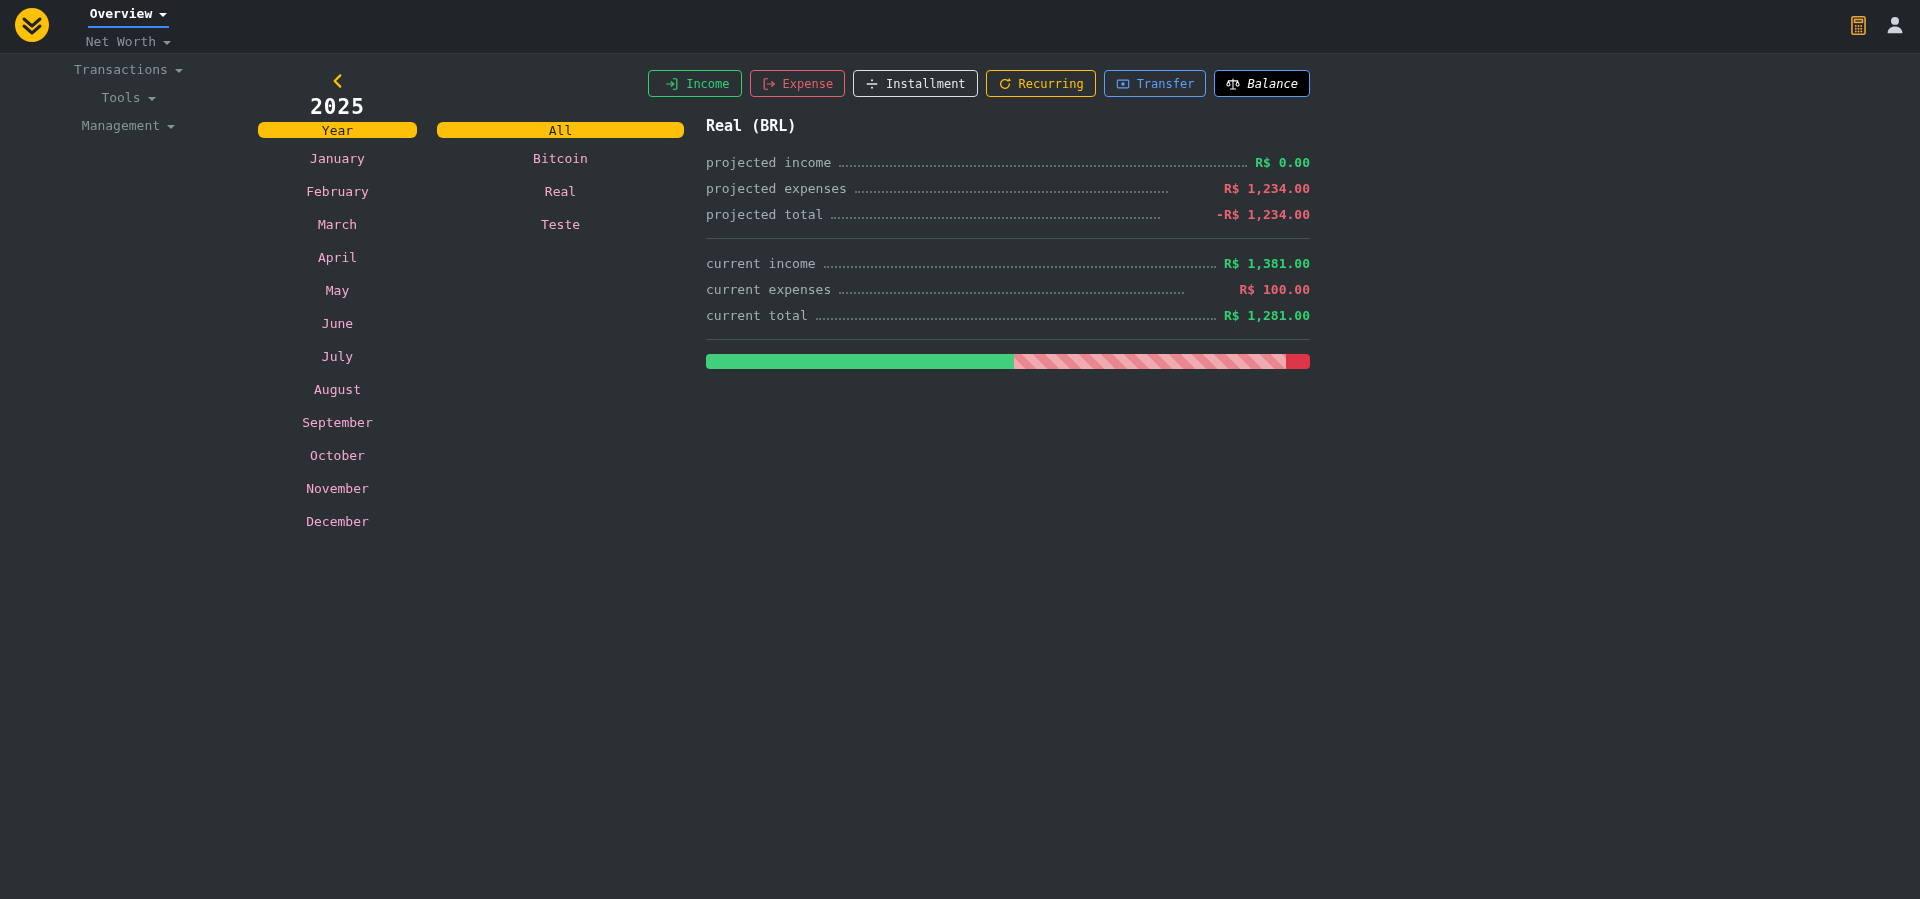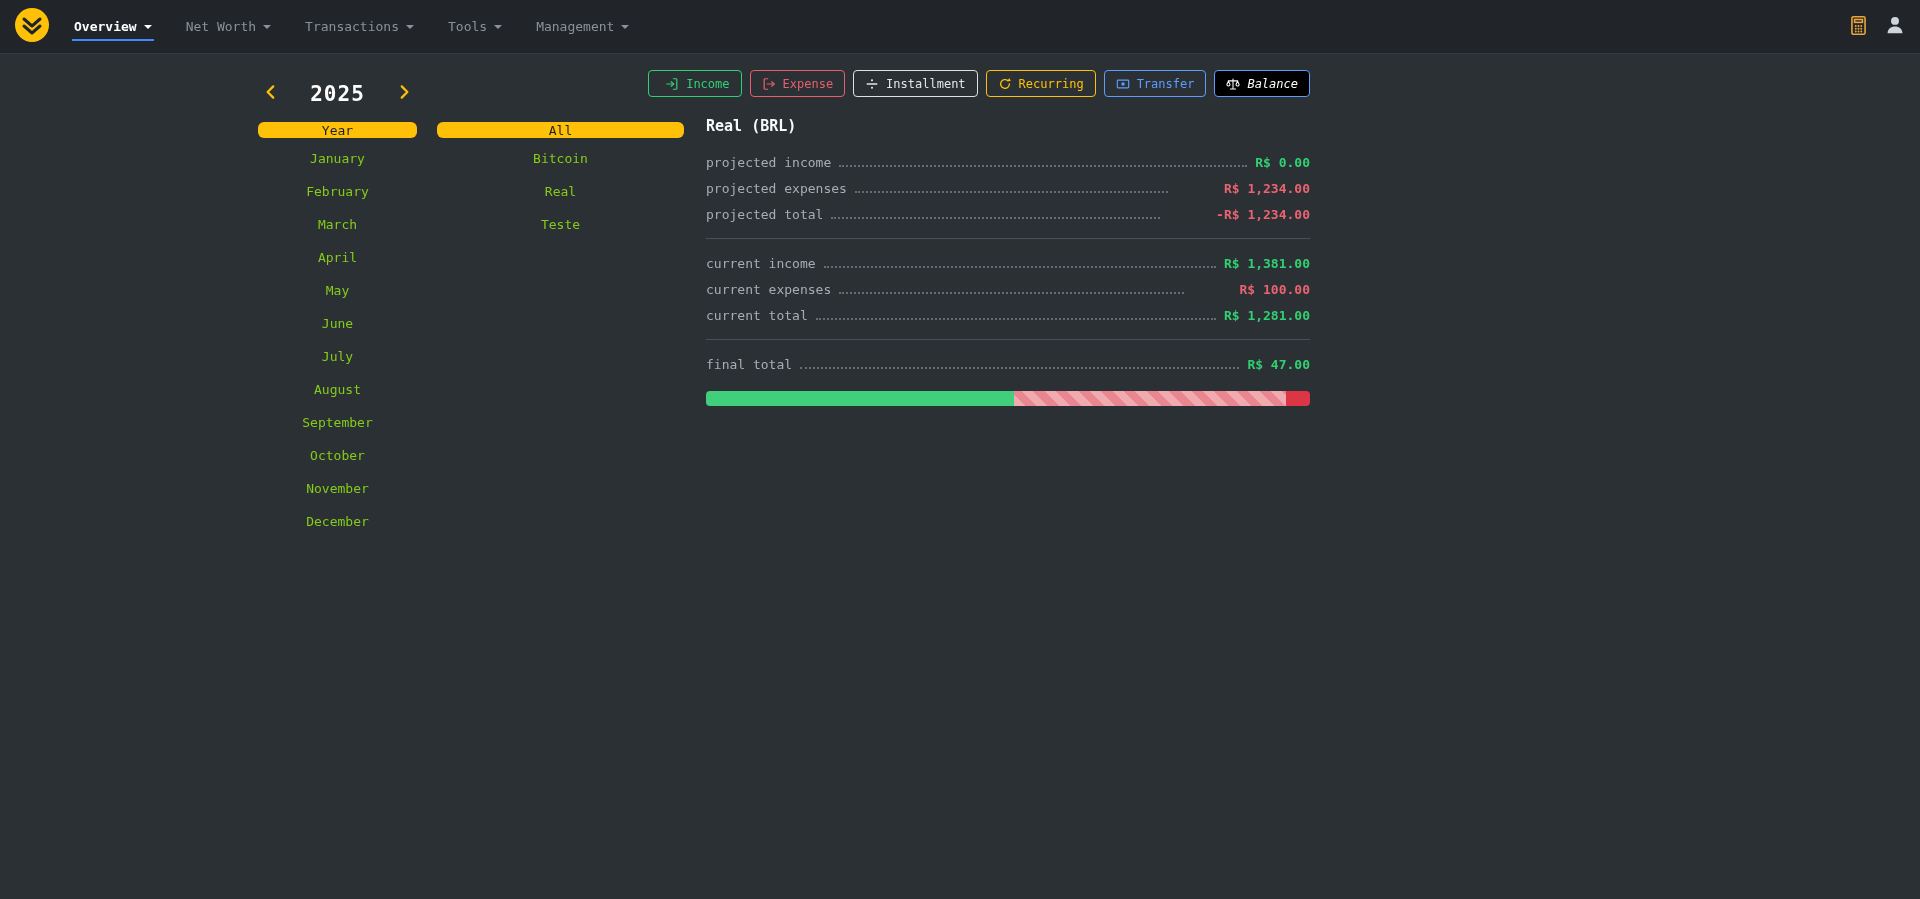--- a/index.html
+++ b/index.html
@@ -16,21 +16,21 @@
   
   .navbar {
     height: 54px;
     background: #212529;
     border-bottom: 1px solid #343a40;
     display: flex;
     align-items: center;
     padding: 0 14px;
   }
   .brand { display: flex; align-items: center; margin-right: 22px; cursor: pointer; }
-  .nav-items { display: flex; align-items: center; height: 100%; }
+  .nav-items { display: flex; align-items: center; height: 100%; flex-direction: column; }
   .nav-link {
     display: inline-flex; align-items: center; gap: 7px;
     margin-right: 30px; font-size: 13px; color: #8a9199;
     text-decoration: none; cursor: pointer;
     padding: 6px 2px 5px; border-bottom: 2px solid transparent;
   }
   .nav-link.active { color: #ffffff; font-weight: bold; border-bottom-color: #3d8bfd; }
   .caret {
     width: 0; height: 0; display: inline-block;
     border-left: 4px solid transparent; border-right: 4px solid transparent;
@@ -39,31 +39,31 @@
   .nav-right { margin-left: auto; display: flex; align-items: center; gap: 15px; }
   .icon-btn { background: none; border: none; padding: 0; cursor: pointer; display: flex; align-items: center; }
 
   
   main { display: flex; padding: 16px 0 0 258px; align-items: flex-start; }
   .col-period { width: 159px; flex: 0 0 159px; }
   .col-wallets { width: 247px; flex: 0 0 247px; margin-left: 20px; padding-top: 52px; }
   .col-summary { width: 604px; flex: 0 0 604px; margin-left: 22px; }
 
   
-  .year-nav { display: flex; align-items: flex-end; justify-content: space-between; height: 36px; margin-bottom: 16px; padding: 0 2px; }
+  .year-nav { display: flex; align-items: center; justify-content: space-between; height: 36px; margin-bottom: 16px; padding: 0 2px; flex-direction: column; }
   .chev-btn { background: none; border: none; padding: 2px; cursor: pointer; color: #ffc107; display: flex; }
   .year-label { color: #ffffff; font-size: 21px; font-weight: bold; letter-spacing: 1px; }
   .pill {
     display: block; width: 100%; height: 16px;
     background: #ffc107; color: #1d2125; border: none; border-radius: 6px;
     font-family: inherit; font-size: 13px; font-weight: 500;
     cursor: pointer; margin-bottom: 4px;
   }
   .link-item {
-    display: block; text-align: center; color: #84cc16;
+    display: block; text-align: center; color: #f9a8d4;
     font-size: 13px; text-decoration: none; padding: 9px 0; cursor: pointer;
   }
 
   
   .filters { display: flex; justify-content: flex-end; gap: 8px; margin-bottom: 20px; }
   .fbtn {
     display: inline-flex; align-items: center; gap: 7px;
     height: 27px; padding: 0 11px; border-radius: 4px;
     background: transparent; border: 1px solid; cursor: pointer;
     font-family: inherit; font-size: 12px;
@@ -302,25 +302,20 @@
       <span class="val neg">R$ 100.00</span>
     </div>
     <div class="srow">
       <span class="lbl">current total</span>
       <span class="leader"></span>
       <span class="val pos">R$ 1,281.00</span>
     </div>
 
     <hr class="sep">
 
-    <div class="srow">
-      <span class="lbl">final total</span>
-      <span class="leader"></span>
-      <span class="val pos">R$ 47.00</span>
-    </div>
 
     <div class="progress">
       <div class="seg seg-green" style="width: 51%;"></div>
       <div class="seg seg-striped" style="width: 45%;"></div>
       <div class="seg seg-red" style="width: 4%;"></div>
     </div>
 
   </section>
 </main>
 

